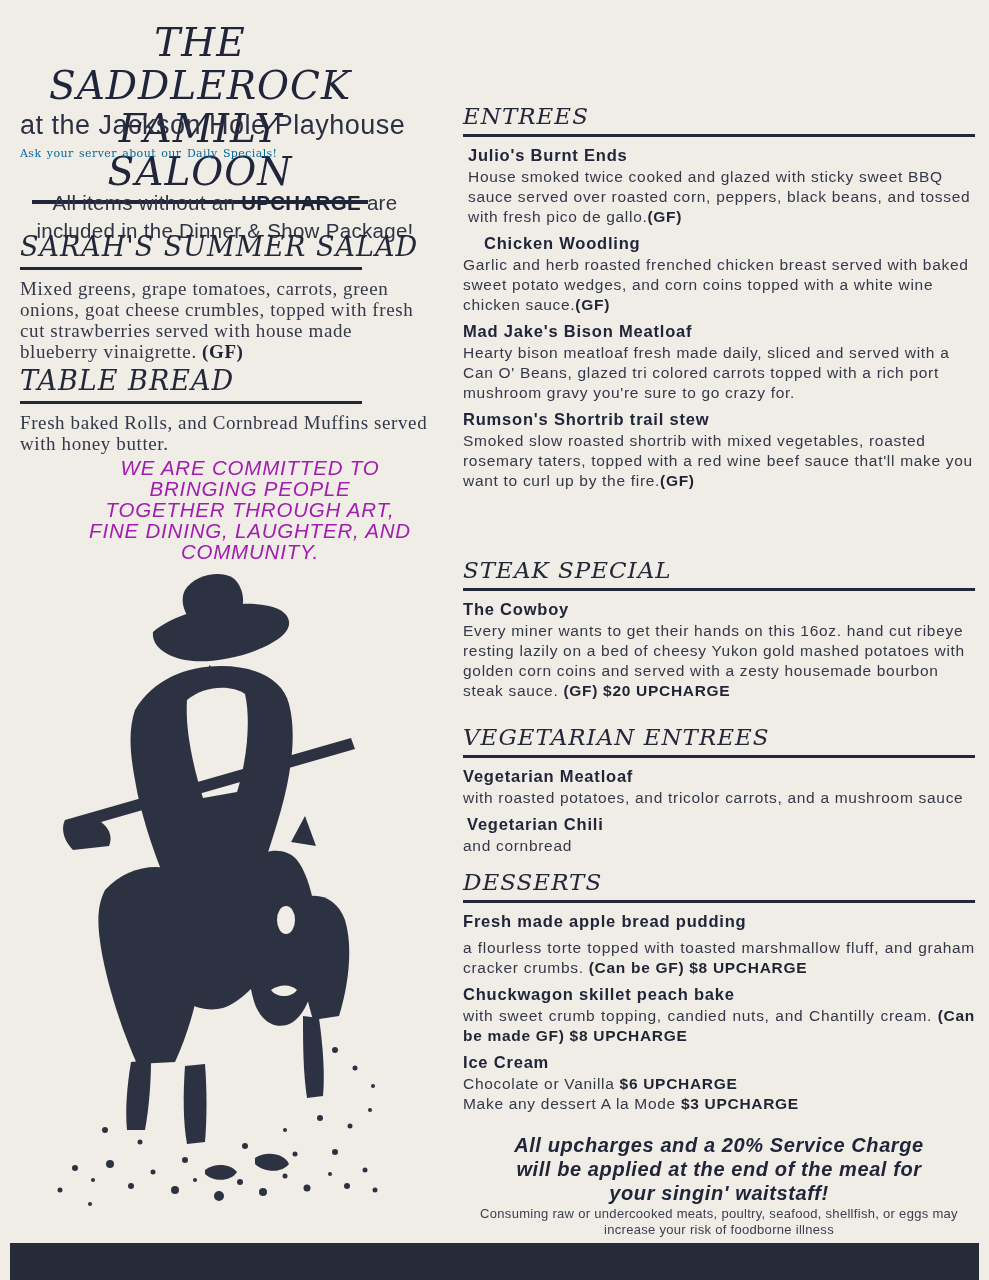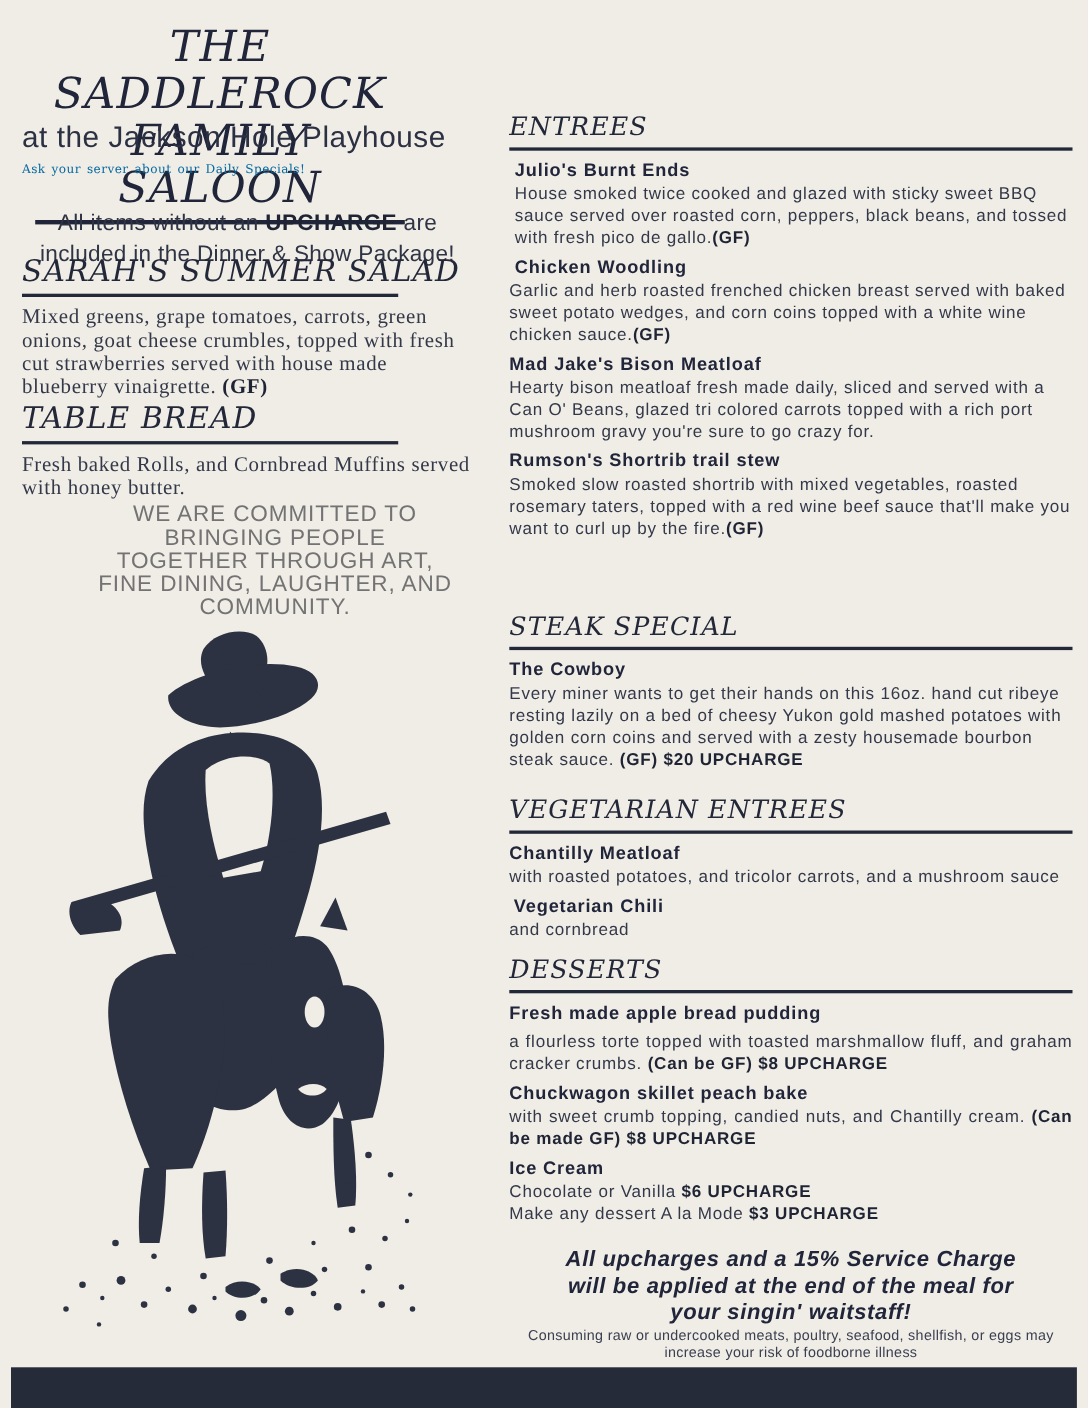--- a/index.html
+++ b/index.html
@@ -20,22 +20,22 @@
   h2{margin:0;font-family:"DejaVu Serif",serif;font-style:italic;font-weight:500;color:#232839;
      letter-spacing:1px;}
   .left-head h2{font-size:27px;}
   .right-head h2{font-size:23px;}
   .rule{height:3px;background:#232839;margin-top:5px;}
   .left-head .rule{width:342px;}
 
   .body-text{font-size:19px;line-height:21px;letter-spacing:.6px;color:#333949;margin:8px 0 0 0;font-family:Liberation Serif, serif;}
   .body-text strong,.tag{color:#1f2434;font-weight:bold;text-align:right;}
 
-  .mission{font-size:20.5px;line-height:21px;text-align:center;
-    letter-spacing:.8px;color:#737373;text-transform:uppercase;}
+  .mission{font-style:italic;font-size:20.5px;line-height:21px;text-align:center;
+    letter-spacing:.8px;color:#a21caf;text-transform:uppercase;}
 
   .item{margin-bottom:7px;}
   .item-name{font-size:16.5px;font-weight:bold;letter-spacing:.8px;color:#20253a;margin:0;}
   .item-desc{font-size:15.5px;line-height:20px;letter-spacing:.7px;color:#333949;margin:2px 0 0 0;}
   .justify{text-align:justify;}
   .section-items{margin-top:9px;}
 
   .service-note{font-style:italic;font-weight:bold;font-size:20px;line-height:24px;
     text-align:center;letter-spacing:.6px;color:#20253a;}
   .disclaimer{font-size:13px;line-height:16px;text-align:center;letter-spacing:.3px;color:#3a4050;}
@@ -147,21 +147,21 @@
 
   <div class="abs right-head" style="left:463px;top:103px;width:512px;">
     <h2>ENTREES</h2>
     <div class="rule"></div>
     <div class="section-items">
       <div class="item">
         <p class="item-name" style="padding-left:5px;">Julio's Burnt Ends</p>
         <p class="item-desc" style="padding-left:5px;"><span>House smoked twice cooked and glazed with sticky sweet BBQ sauce served over roasted corn, peppers, black beans, and tossed with fresh pico de gallo.</span><strong class="tag">(GF)</strong></p>
       </div>
       <div class="item">
-        <p class="item-name" style="padding-left:5px;">Chicken Woodling</p>
+        <p class="item-name" style="padding-left:5px;margin-left:16px;">Chicken Woodling</p>
         <p class="item-desc"><span>Garlic and herb roasted frenched chicken breast served with baked sweet potato wedges, and corn coins topped with a white wine chicken sauce.</span><strong class="tag">(GF)</strong></p>
       </div>
       <div class="item">
         <p class="item-name">Mad Jake's Bison Meatloaf</p>
         <p class="item-desc">Hearty bison meatloaf fresh made daily, sliced and served with a Can O' Beans, glazed tri colored carrots topped with a rich port mushroom gravy you're sure to go crazy for.</p>
       </div>
       <div class="item">
         <p class="item-name">Rumson's Shortrib trail stew</p>
         <p class="item-desc"><span>Smoked slow roasted shortrib with mixed vegetables, roasted rosemary taters, topped with a red wine beef sauce that'll make you want to curl up by the fire.</span><strong class="tag">(GF)</strong></p>
       </div>
@@ -177,21 +177,21 @@
         <p class="item-desc"><span>Every miner wants to get their hands on this 16oz. hand cut ribeye resting lazily on a bed of cheesy Yukon gold mashed potatoes with golden corn coins and served with a zesty housemade bourbon steak sauce. </span><strong class="tag">(GF) $20 UPCHARGE</strong></p>
       </div>
     </div>
   </div>
 
   <div class="abs right-head" style="left:463px;top:724px;width:512px;">
     <h2>VEGETARIAN ENTREES</h2>
     <div class="rule"></div>
     <div class="section-items">
       <div class="item">
-        <p class="item-name">Chantilly Meatloaf</p>
+        <p class="item-name">Vegetarian Meatloaf</p>
         <p class="item-desc justify">with roasted potatoes, and tricolor carrots, and a mushroom sauce</p>
       </div>
       <div class="item">
         <p class="item-name" style="padding-left:4px;">Vegetarian Chili</p>
         <p class="item-desc">and cornbread</p>
       </div>
     </div>
   </div>
 
   <div class="abs right-head" style="left:463px;top:869px;width:512px;">
@@ -209,18 +209,18 @@
         <p class="item-desc justify"><span>with sweet crumb topping, candied nuts, and Chantilly cream. </span><strong class="tag">(Can be made GF) $8 UPCHARGE</strong></p>
       </div>
       <div class="item">
         <p class="item-name">Ice Cream</p>
         <p class="item-desc"><span>Chocolate or Vanilla </span><strong class="tag">$6 UPCHARGE</strong></p>
         <p class="item-desc" style="margin-top:0;"><span>Make any dessert A la Mode </span><strong class="tag">$3 UPCHARGE</strong></p>
       </div>
     </div>
   </div>
 
-  <div class="abs service-note" style="left:504px;top:1133px;width:430px;">All upcharges and a 15% Service Charge will be applied at the end of the meal for your singin' waitstaff!</div>
+  <div class="abs service-note" style="left:504px;top:1133px;width:430px;">All upcharges and a 20% Service Charge will be applied at the end of the meal for your singin' waitstaff!</div>
 
   <div class="abs disclaimer" style="left:463px;top:1206px;width:512px;">Consuming raw or undercooked meats, poultry, seafood, shellfish, or eggs may increase your risk of foodborne illness</div>
 
   <div class="footer-bar"></div>
 </div>
 
 </body></html>

